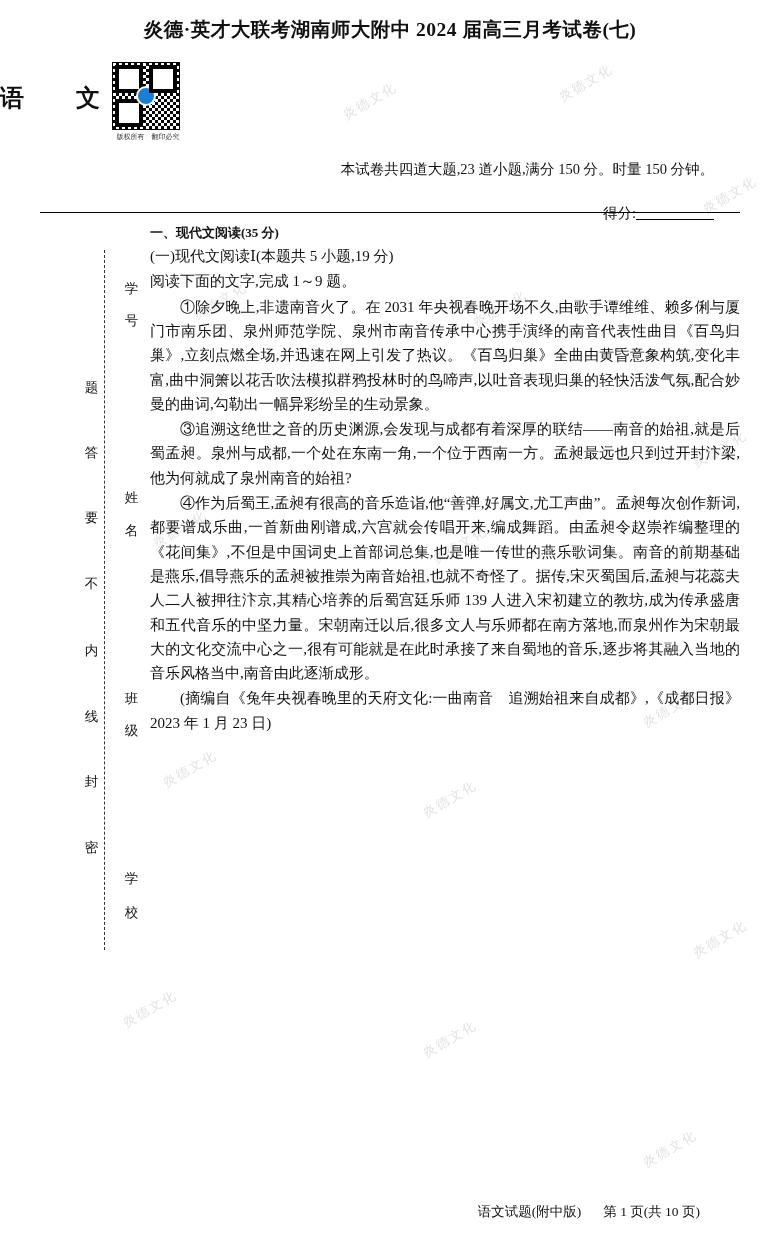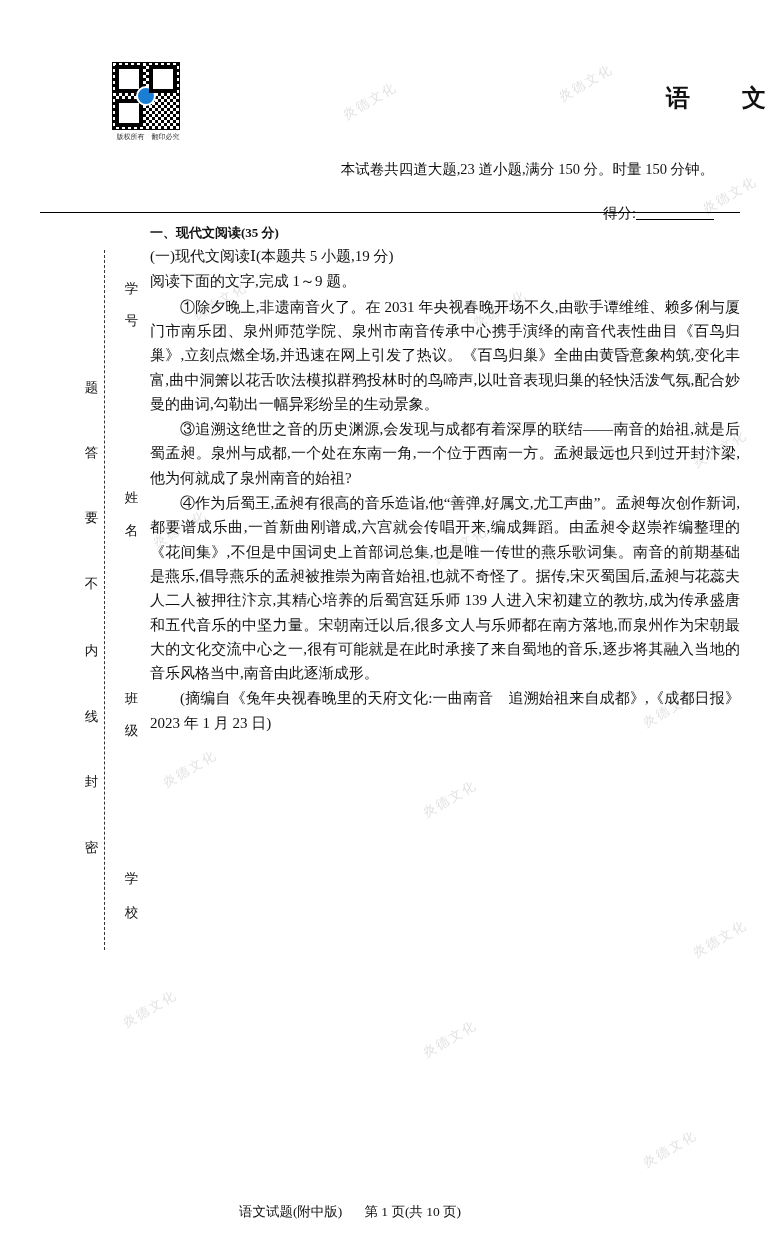--- a/index.html
+++ b/index.html
@@ -94,21 +94,21 @@
     color: #333;
     margin-top: 2px;
     font-family: "Liberation Sans", sans-serif;
     letter-spacing: 0;
   }
   .subject {
     position: absolute;
     top: 82px;
     left: 0;
     width: 780px;
-    text-align: right;
+    text-align: left;
     font-size: 24px;
     font-weight: bold;
     letter-spacing: 14px;
     font-family: "Liberation Serif", serif;
   }
   .exam-note {
     position: absolute;
     top: 160px;
     right: 66px;
     font-size: 14.5px;
@@ -179,21 +179,21 @@
   .indent1 { text-indent: 0; }
   .mat { font-weight: bold; text-indent: 2em; margin-top: 2px;}
   .para { text-indent: 2em; }
 
   
   .footer {
     position: absolute;
     bottom: 14px;
     left: 0;
     width: 700px;
-    text-align: center;
+    text-align: right;
     font-size: 13.5px;
   }
   .footer .sp { display:inline-block; width: 22px; }
 </style>
 </head>
 <body>
 
 <div class="page">
 
   <div class="wm" style="left:340px;top:92px;">炎德文化</div>
@@ -205,20 +205,21 @@
   <div class="wm" style="left:150px;top:520px;">炎德文化</div>
   <div class="wm" style="left:430px;top:536px;">炎德文化</div>
   <div class="wm" style="left:640px;top:700px;">炎德文化</div>
   <div class="wm" style="left:160px;top:760px;">炎德文化</div>
   <div class="wm" style="left:420px;top:790px;">炎德文化</div>
   <div class="wm" style="left:690px;top:930px;">炎德文化</div>
   <div class="wm" style="left:120px;top:1000px;">炎德文化</div>
   <div class="wm" style="left:420px;top:1030px;">炎德文化</div>
   <div class="wm" style="left:640px;top:1140px;">炎德文化</div>
 
+  <div class="doc-title">炎德·英才大联考湖南师大附中 2024 届高三月考试卷(七)</div>
 
   <div class="qrbox">
     <div class="qr">
       <div class="qr-dot"></div>
       <div class="qr-center"></div>
     </div>
     <div class="qr-caption">版权所有　翻印必究</div>
   </div>
 
   <div class="subject">语　文</div>

